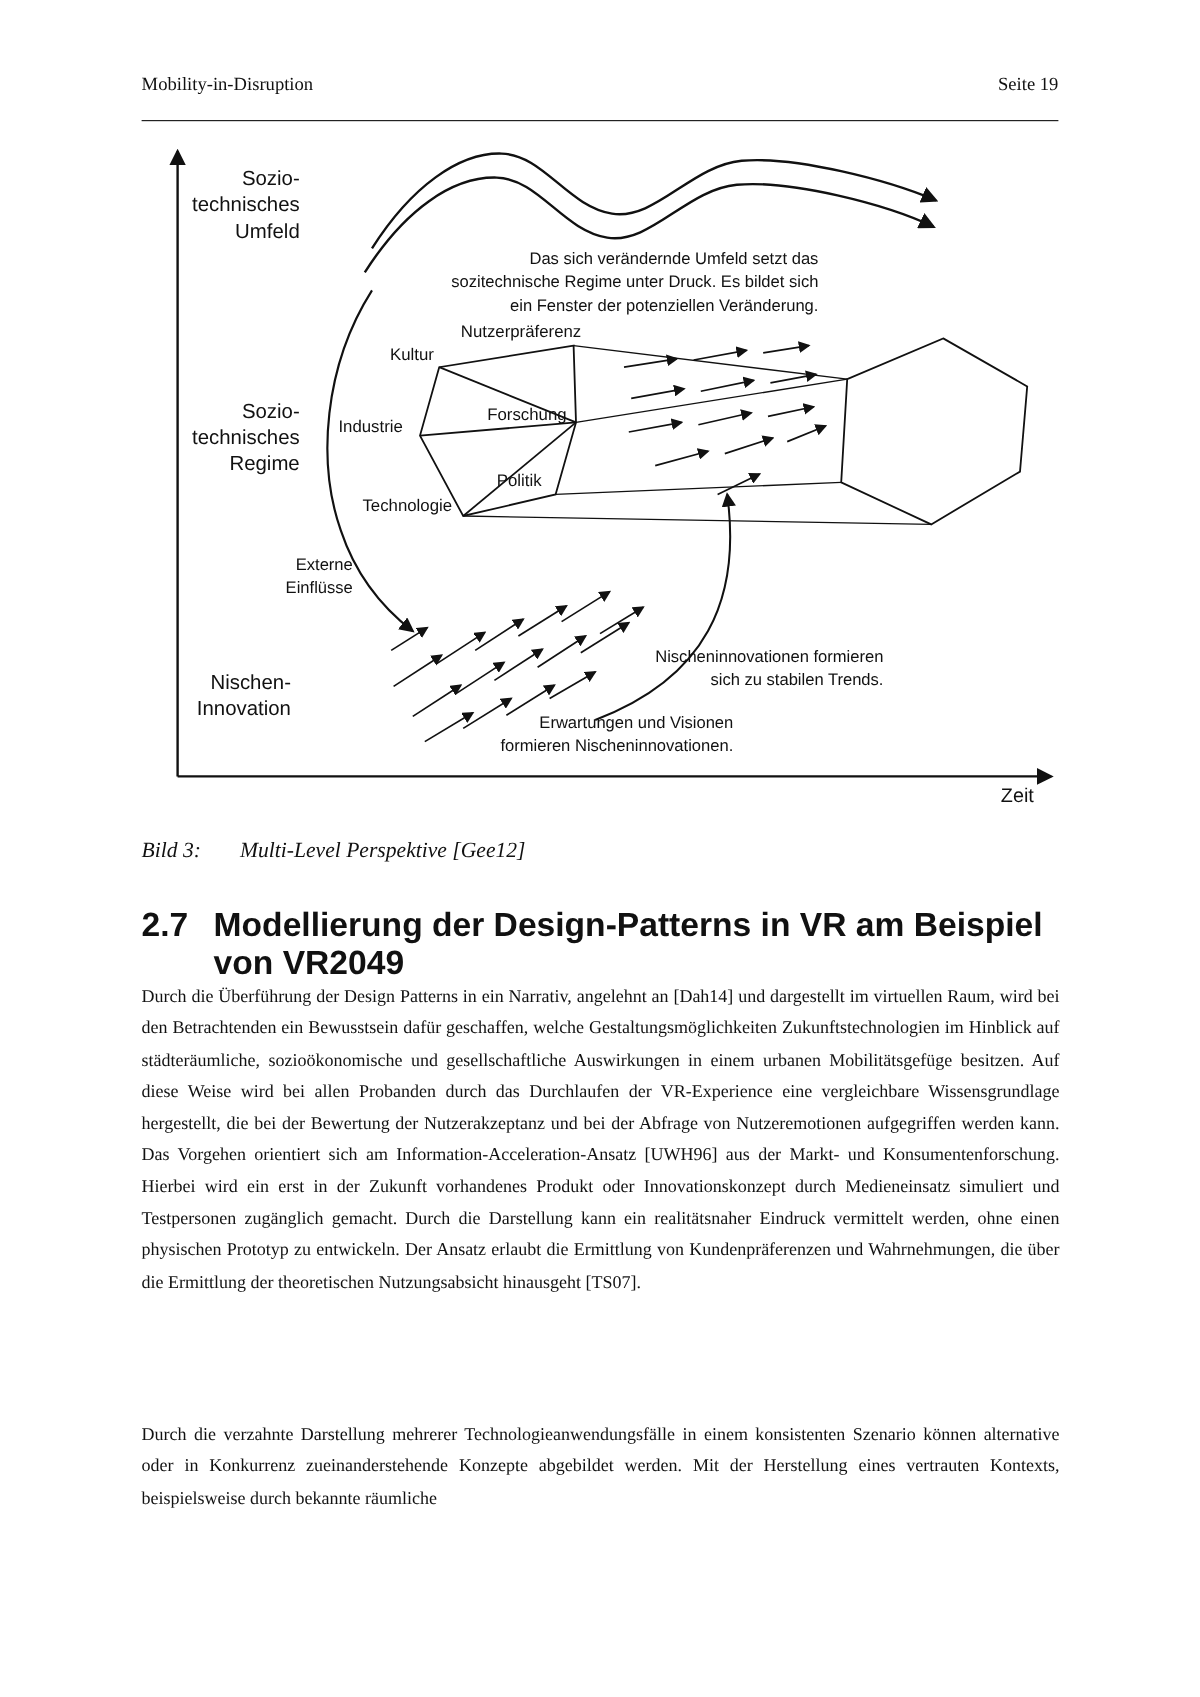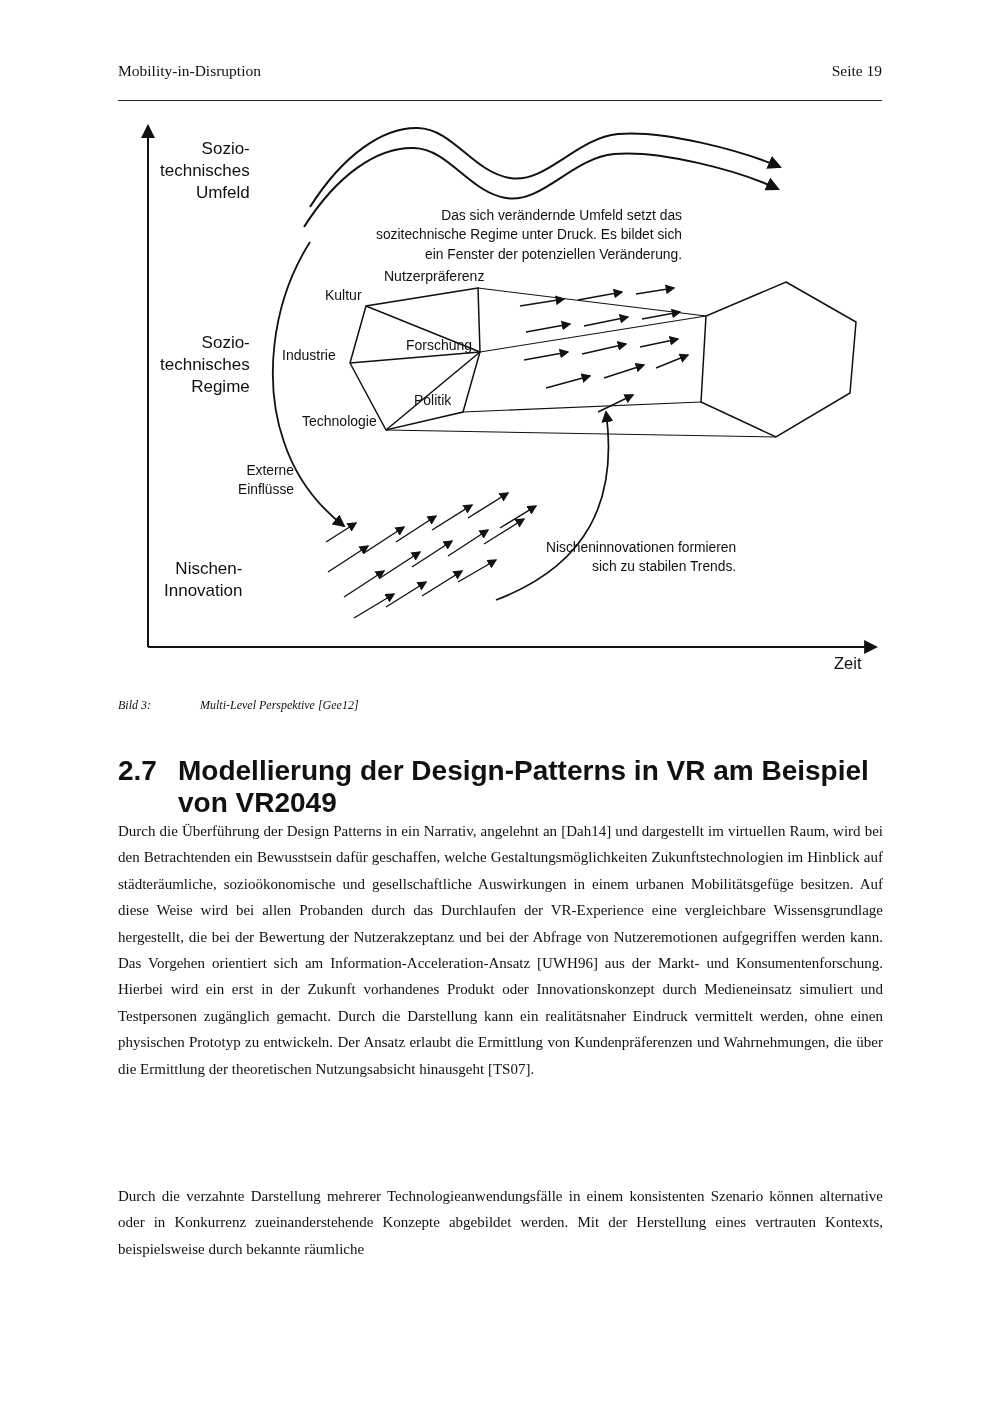--- a/index.html
+++ b/index.html
@@ -20,21 +20,21 @@
     position:absolute; font-family:"Liberation Sans", sans-serif;
     color:#111; white-space:pre-line;
   }
   .lvl { font-size:17px; line-height:1.3; }
   .ann { font-size:13.8px; line-height:1.4; }
   .node { font-size:14px; }
   .zeit { font-size:16.5px; }
   
   .caption {
     position:absolute; top:698px; left:118px; width:764px;
-    font-style:italic; font-size:12px; display:flex;
+    font-style:italic; font-size:18px; display:flex;
   }
   .caption .cap-label { width:82px; flex:none; }
   
   .sect {
     position:absolute; top:755px; left:118px; width:764px;
     font-family:"Liberation Sans", sans-serif; font-weight:bold;
     font-size:28px; display:flex;
   }
   .sect .num { width:60px; flex:none; }
   
@@ -138,20 +138,22 @@
     <div class="flabel lvl" style="left:36px; top:448px;">Nischen-
 Innovation</div>
 
     <div class="flabel ann" style="left:224px; top:96px; width:330px;">Das sich verändernde Umfeld setzt das
 sozitechnische Regime unter Druck. Es bildet sich
 ein Fenster der potenziellen Veränderung.</div>
     <div class="flabel ann" style="left:110px; top:351px;">Externe
 Einflüsse</div>
     <div class="flabel ann" style="left:418px; top:408px;margin-top:20px;">Nischeninnovationen formieren
 sich zu stabilen Trends.</div>
+    <div class="flabel ann" style="left:289px; top:483px;">Erwartungen und Visionen
+formieren Nischeninnovationen.</div>
 
     <div class="flabel node" style="left:256px; top:158px;">Nutzerpräferenz</div>
     <div class="flabel node" style="left:197px; top:177px;">Kultur</div>
     <div class="flabel node" style="left:278px; top:227px;">Forschung</div>
     <div class="flabel node" style="left:154px; top:237px;">Industrie</div>
     <div class="flabel node" style="left:286px; top:282px;">Politik</div>
     <div class="flabel node" style="left:174px; top:303px;">Technologie</div>
 
     <div class="flabel zeit" style="left:706px; top:544px;">Zeit</div>
   </div>

